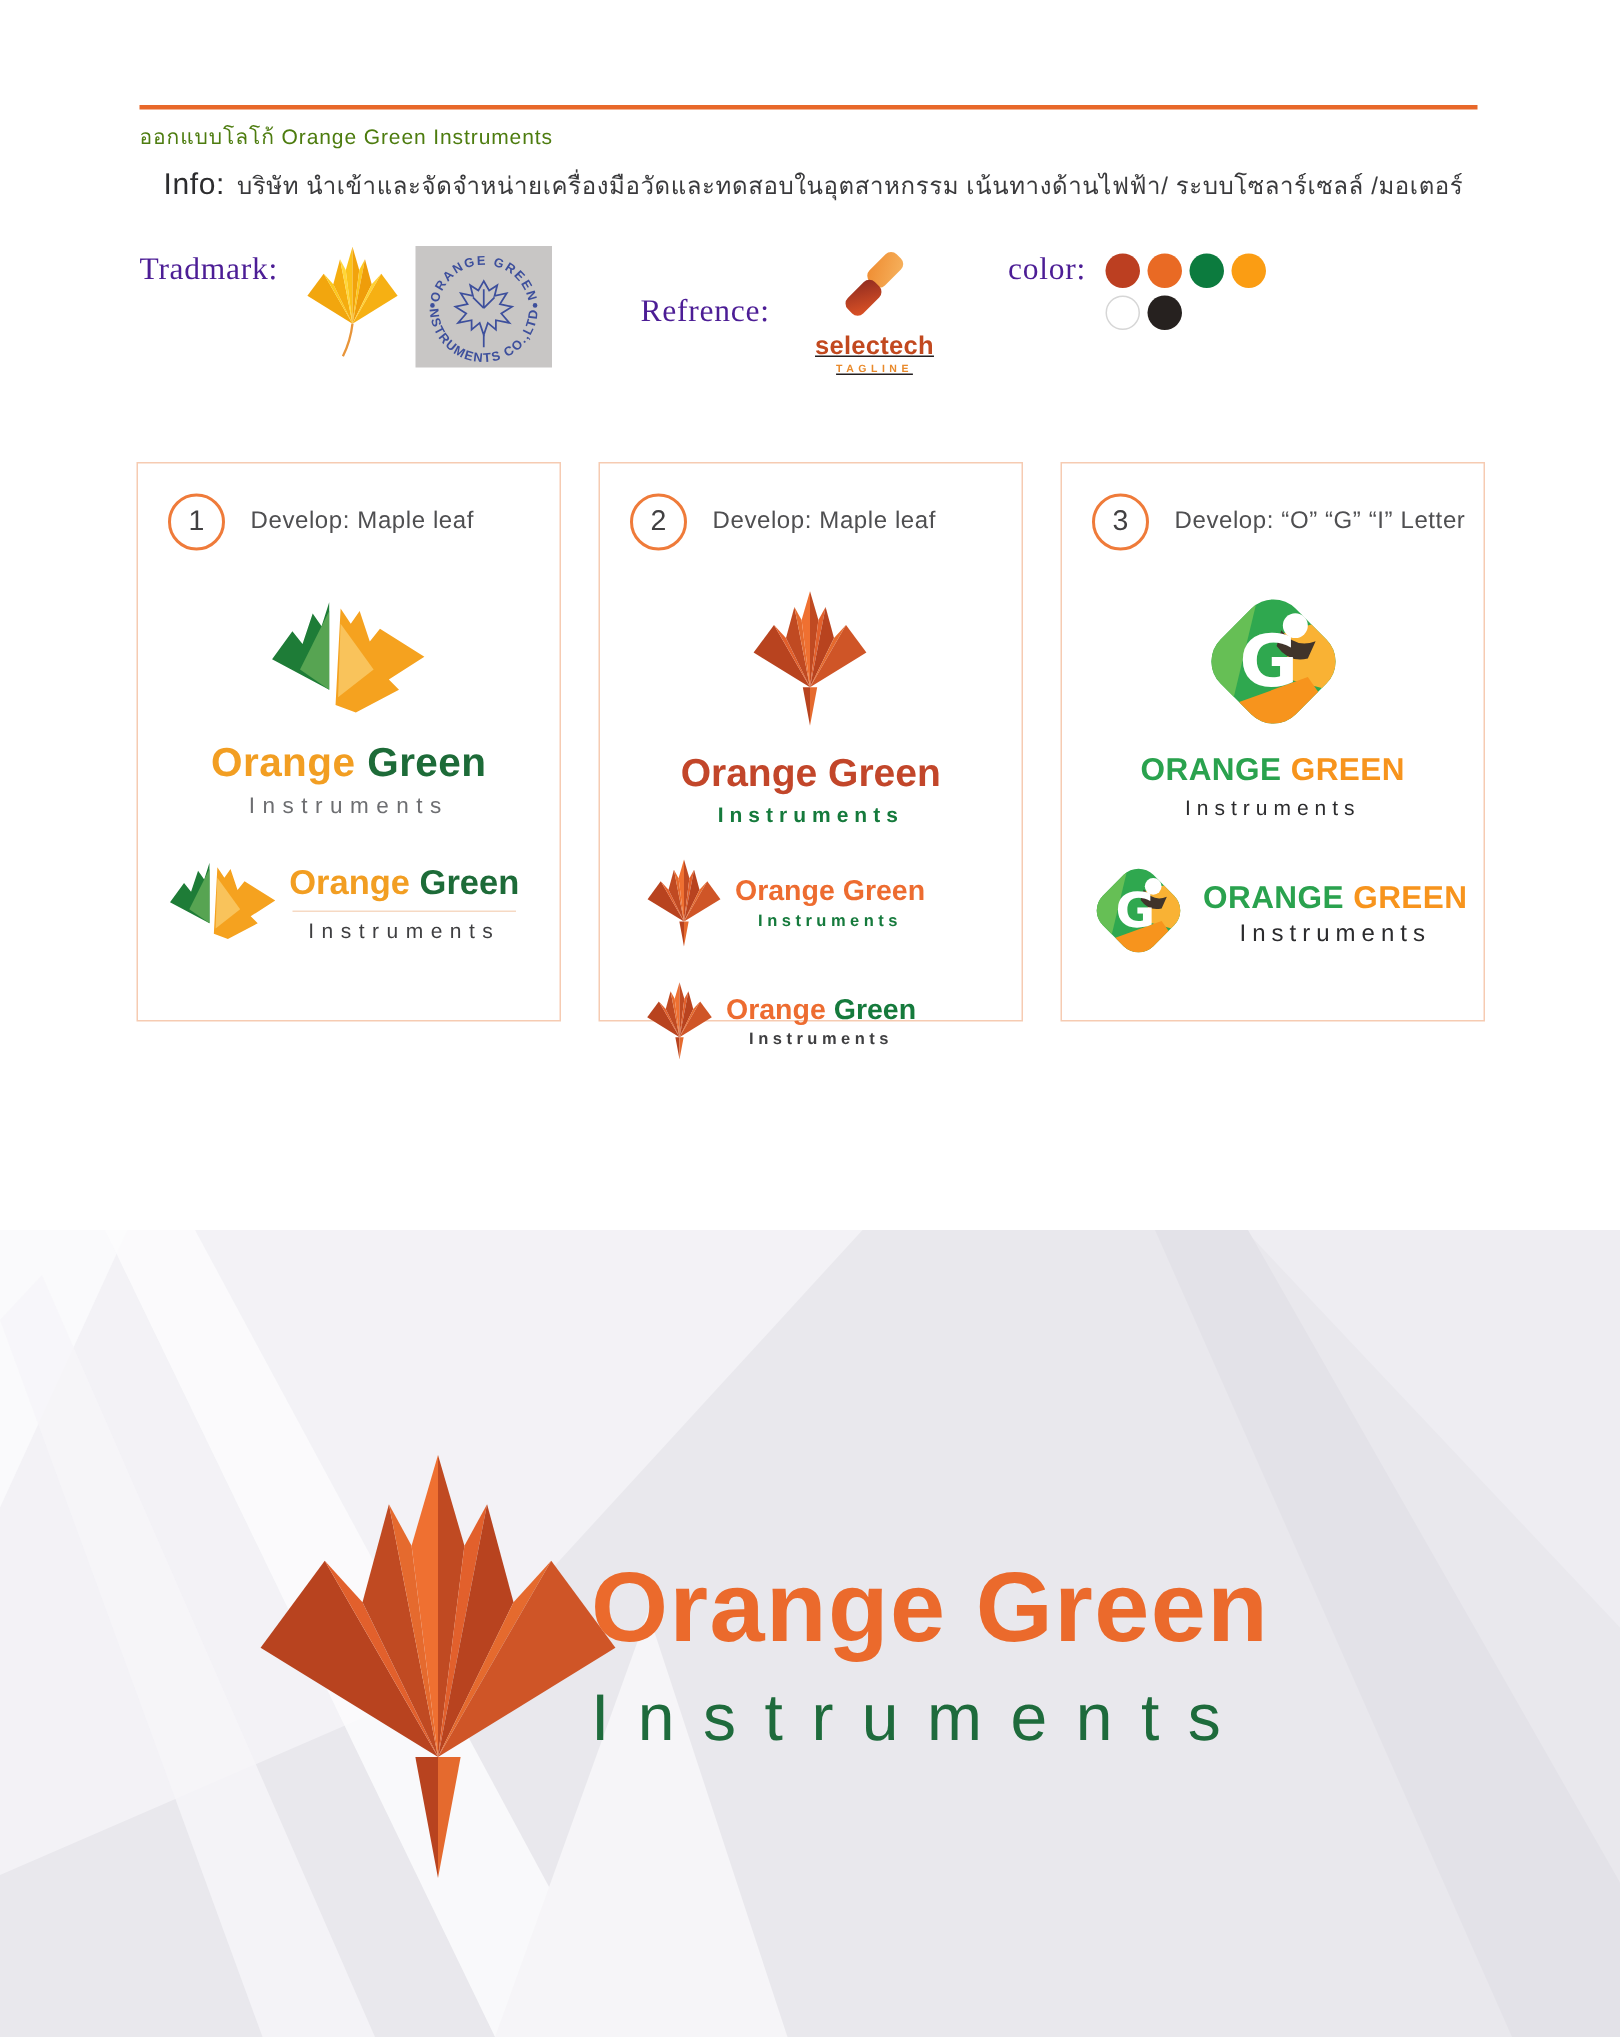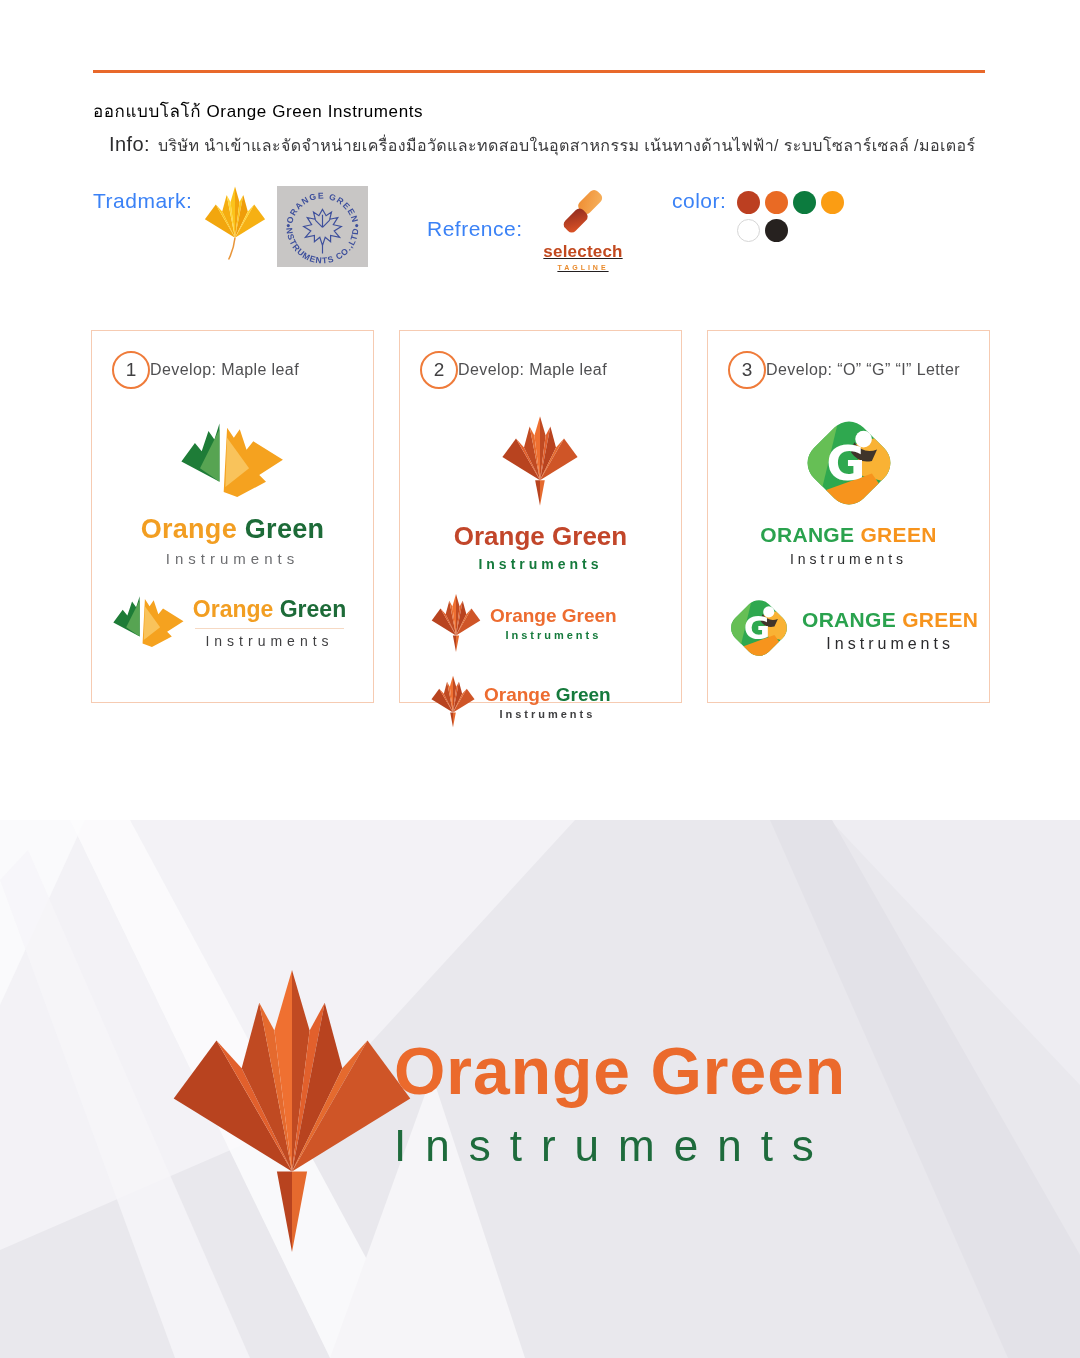--- a/index.html
+++ b/index.html
@@ -3,28 +3,28 @@
 <meta charset="utf-8">
 <style>
   html,body{margin:0;padding:0;background:#fff;}
   .page{position:relative;width:1080px;height:1358px;background:#ffffff;overflow:hidden;
         font-family:"Liberation Sans","DejaVu Sans",sans-serif;color:#231f20;}
 
   
   .header{margin:70px 95px 0 93px;}
   .title{font-size:38px;font-weight:600;letter-spacing:.5px;color:#1e1e20;margin:0;}
   .rule{height:3px;background:#e8682a;margin-top:13px;width:892px;}
-  .subtitle{margin:24px 0 0 0;font-size:17px;color:#000000;letter-spacing:.6px;}
+  .subtitle{margin:7px 0 0 0;font-size:14px;color:#4d7c0f;letter-spacing:.6px;}
   .infoline{margin:9px 0 0 16px;font-size:16px;color:#3a3a3c;letter-spacing:.4px;}
   .info-label{font-size:20px;color:#2c2c2e;margin-right:8px;}
 
   
   .res{position:relative;height:102px;margin:24px 0 0 93px;}
   .res > *{position:absolute;}
-  .res-label{font-size:21px;color:#3b82f6;letter-spacing:.5px;top:7px;}
+  .res-label{font-size:21px;color:#4c1d95;letter-spacing:.5px;top:7px;font-family:Liberation Serif, serif;}
   .lbl-trad{left:0;}
   .lbl-ref{left:334px;margin-top:28px;}
   .lbl-color{left:579px;}
   .tm-leaf{left:110px;top:2px;}
   .stamp{left:184px;top:4px;width:91px;height:81px;background:#c8c6c5;}
   .stamp svg{width:91px;height:81px;display:block;}
   .selblock{left:442px;top:0;width:96px;text-align:center;text-decoration:underline;}
   .sel-name{font-size:17px;font-weight:700;color:#c2491f;margin-top:-2px;letter-spacing:.2px;}
   .sel-tag{font-size:7px;font-weight:700;color:#e98a2b;letter-spacing:3px;margin-top:2px;}
   .swatches{left:644px;top:9px;width:116px;display:flex;flex-wrap:wrap;gap:5px;}
@@ -35,21 +35,21 @@
   .swatches span:nth-child(4){background:#fb9d13;}
   .swatches span:nth-child(5){background:#ffffff;border:1px solid #d6d6d6;width:21px;height:21px;}
   .swatches span:nth-child(6){background:#26211f;}
 
   
   .concepts{display:flex;gap:25px;margin:46px 0 0 91px;}
   .cbox{width:283px;height:373px;border:1px solid #f6cbb2;background:#fff;box-sizing:border-box;}
   .cbox-head{display:flex;align-items:center;margin:20px 0 0 20px;}
   .numcircle{width:34px;height:34px;border:2px solid #ef7b3a;border-radius:50%;display:flex;
              align-items:center;justify-content:center;font-size:19px;color:#414042;flex:0 0 auto;}
-  .cbox-label{margin-left:0;font-size:16px;color:#4f4f51;letter-spacing:.4px;}
+  .cbox-label{margin-left:17px;font-size:16px;color:#4f4f51;letter-spacing:.4px;}
   .cbody{display:flex;flex-direction:column;align-items:center;}
 
   .amber{color:#f29e22;}
   .dgreen{color:#1d6b38;}
   .rust{color:#c2462a;}
   .org{color:#ed6c30;}
   .grn{color:#157a3c;}
   .gray{color:#6d6e71;}
   .dark{color:#3f3f41;}
   .upgreen{color:#2aa24e;}

